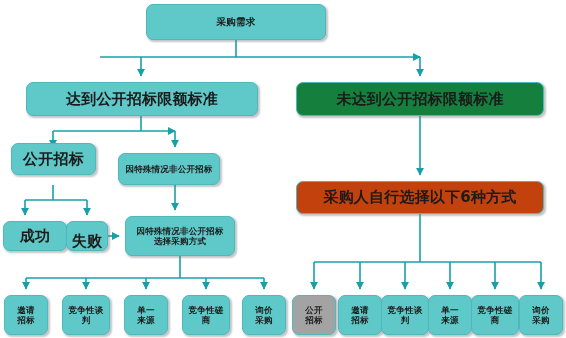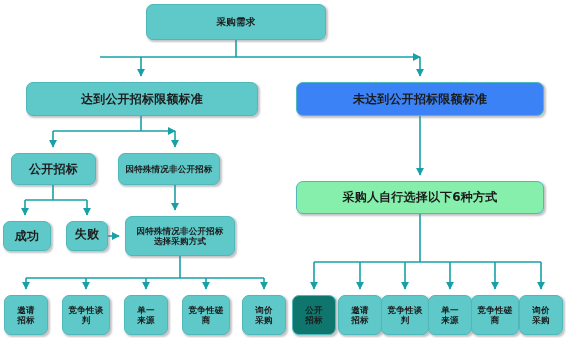--- a/index.html
+++ b/index.html
@@ -34,24 +34,24 @@
     color: #1b1b1b;
     font-weight: bold;
     display: flex;
     align-items: center;
     justify-content: center;
     text-align: center;
     line-height: 1.22;
     letter-spacing: 0.2px;
     box-shadow: 1.5px 1.5px 2px rgba(120,125,130,0.45);
     z-index: 2;
-    padding: 8px 3px;
+    padding: 0 3px;
   }
   .node.sm { font-size: 8.5px; }
-  .node.md { font-size: 12px; }
+  .node.md { font-size: 15px; }
   .node.lg { font-size: 9.5px; }
   .node .txt {
     display: block;
     white-space: pre-line;
   }
 </style>
 </head>
 <body>
 
 <div id="canvas">
@@ -96,40 +96,40 @@
       </g>
   </svg>
 
   <div id="node-layer">
       <div class="node lg" style="left: 146px; top: 4px; width: 180px; height: 36px; background: rgb(95, 200, 200); border-color: rgb(79, 184, 187); color: rgb(27, 27, 27);">
         <span class="txt">采购需求</span>
       </div>
       <div class="node md" style="left: 26px; top: 82px; width: 232px; height: 34px; background: rgb(95, 200, 200); border-color: rgb(79, 184, 187); color: rgb(27, 27, 27);">
         <span class="txt">达到公开招标限额标准</span>
       </div>
-      <div class="node md" style="left: 296px; top: 82px; width: 248px; height: 34px; background: #3b82f6; border-color: rgb(79, 184, 187); color: rgb(27, 27, 27); text-align: right;">
+      <div class="node md" style="left: 296px; top: 82px; width: 248px; height: 34px; background: #15803d; border-color: rgb(79, 184, 187); color: rgb(27, 27, 27); text-align: right;">
         <span class="txt">未达到公开招标限额标准</span>
       </div>
-      <div class="node md" style="left: 11px; top: 153px; width: 85px; height: 32px; background: rgb(95, 200, 200); border-color: rgb(79, 184, 187); color: rgb(27, 27, 27);">
+      <div class="node md" style="left: 11px; top: 143px; width: 85px; height: 32px; background: rgb(95, 200, 200); border-color: rgb(79, 184, 187); color: rgb(27, 27, 27);">
         <span class="txt">公开招标</span>
       </div>
       <div class="node sm" style="left: 118px; top: 153px; width: 102px; height: 32px; background: rgb(95, 200, 200); border-color: rgb(79, 184, 187); color: rgb(27, 27, 27);">
         <span class="txt">因特殊情况非公开招标</span>
       </div>
-      <div class="node md" style="left: 3px; top: 221px; width: 48px; height: 30px; background: rgb(95, 200, 200); border-color: rgb(79, 184, 187); color: rgb(27, 27, 27);">
+      <div class="node md" style="left: 3px; top: 221px; width: 64px; height: 30px; background: rgb(95, 200, 200); border-color: rgb(79, 184, 187); color: rgb(27, 27, 27);">
         <span class="txt">成功</span>
       </div>
       <div class="node md" style="left: 66px; top: 221px; width: 42px; height: 30px; background: rgb(95, 200, 200); border-color: rgb(79, 184, 187); color: rgb(27, 27, 27); align-items: flex-end;">
         <span class="txt">失败</span>
       </div>
       <div class="node sm" style="left: 125px; top: 216px; width: 110px; height: 40px; background: rgb(95, 200, 200); border-color: rgb(79, 184, 187); color: rgb(27, 27, 27);">
         <span class="txt">因特殊情况非公开招标
 选择采购方式</span>
       </div>
-      <div class="node md" style="left: 296px; top: 181px; width: 248px; height: 33px; background: #86efac; border-color: rgb(79, 184, 187); color: rgb(27, 27, 27);">
+      <div class="node md" style="left: 296px; top: 181px; width: 248px; height: 33px; background: #c2410c; border-color: rgb(79, 184, 187); color: rgb(27, 27, 27);">
         <span class="txt">采购人自行选择以下6种方式</span>
       </div>
       <div class="node sm" style="left: 4px; top: 295px; width: 44px; height: 40px; background: rgb(95, 200, 200); border-color: rgb(79, 184, 187); color: rgb(27, 27, 27);">
         <span class="txt">邀请
 招标</span>
       </div>
       <div class="node sm" style="left: 62px; top: 295px; width: 48px; height: 40px; background: rgb(95, 200, 200); border-color: rgb(79, 184, 187); color: rgb(27, 27, 27);">
         <span class="txt">竞争性谈
 判</span>
       </div>
@@ -138,21 +138,21 @@
 来源</span>
       </div>
       <div class="node sm" style="left: 182px; top: 295px; width: 48px; height: 40px; background: rgb(95, 200, 200); border-color: rgb(79, 184, 187); color: rgb(27, 27, 27);">
         <span class="txt">竞争性磋
 商</span>
       </div>
       <div class="node sm" style="left: 242px; top: 295px; width: 44px; height: 40px; background: rgb(95, 200, 200); border-color: rgb(79, 184, 187); color: rgb(27, 27, 27);">
         <span class="txt">询价
 采购</span>
       </div>
-      <div class="node sm" style="left: 292px; top: 295px; width: 44px; height: 40px; background: #0f766e; border-color: rgb(79, 184, 187); color: rgb(27, 27, 27);">
+      <div class="node sm" style="left: 292px; top: 295px; width: 44px; height: 40px; background: #a3a3a3; border-color: rgb(79, 184, 187); color: rgb(27, 27, 27);">
         <span class="txt">公开
 招标</span>
       </div>
       <div class="node sm" style="left: 338px; top: 295px; width: 44px; height: 40px; background: rgb(95, 200, 200); border-color: rgb(79, 184, 187); color: rgb(27, 27, 27);">
         <span class="txt">邀请
 招标</span>
       </div>
       <div class="node sm" style="left: 381px; top: 295px; width: 48px; height: 40px; background: rgb(95, 200, 200); border-color: rgb(79, 184, 187); color: rgb(27, 27, 27);">
         <span class="txt">竞争性谈
 判</span>

